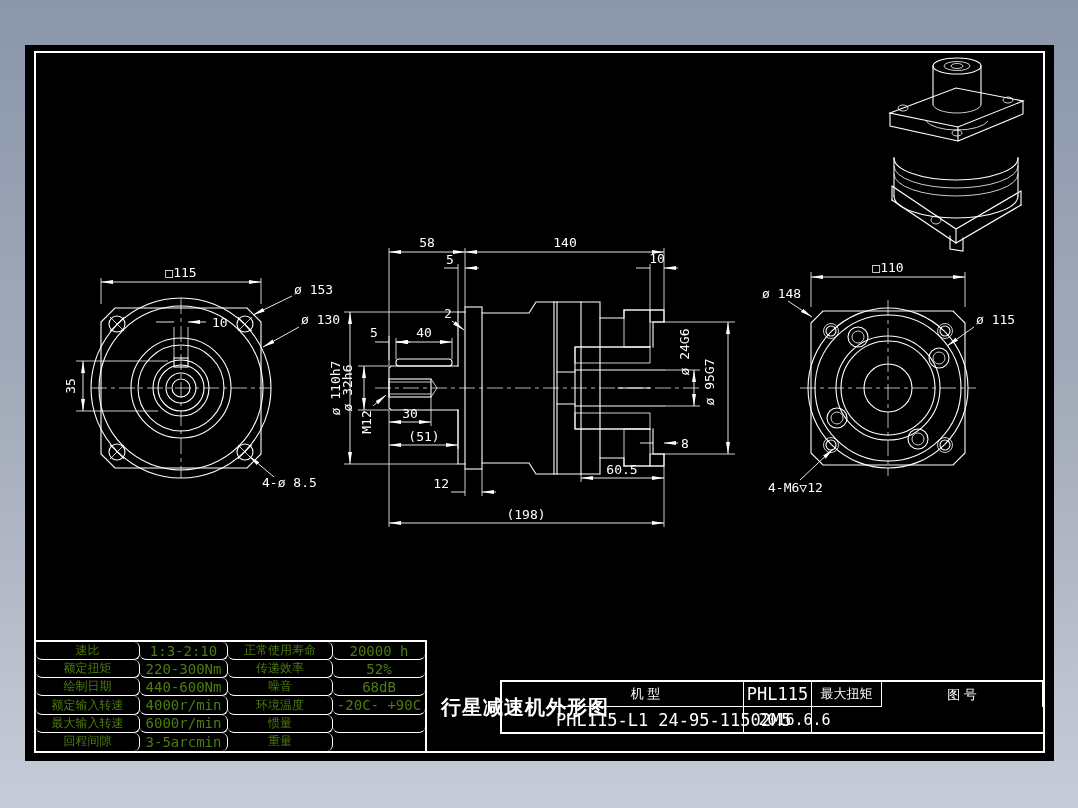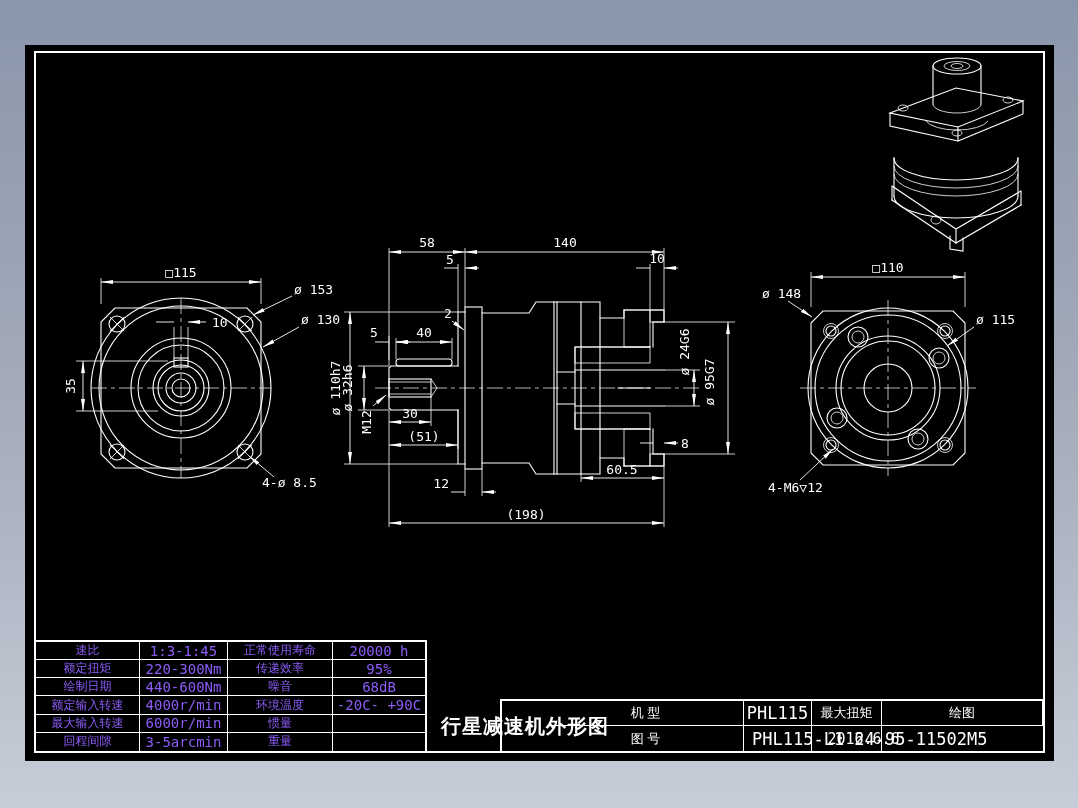--- a/index.html
+++ b/index.html
@@ -18,27 +18,27 @@
   .dim{stroke:#fff;stroke-width:0.9;fill:none;marker-start:url(#as);marker-end:url(#ae);}
   .dimo{stroke:#fff;stroke-width:0.9;fill:none;marker-end:url(#ae);}
   .cl{stroke:#fff;stroke-width:0.7;fill:none;stroke-dasharray:16 4 4 4;}
   .t{fill:#fff;font:13px "DejaVu Sans Mono", monospace;}
   .hatch{stroke:#fff;stroke-width:1;}
   
   #ptable{position:absolute;left:34px;top:640px;width:393px;height:113px;
     border:2px solid #fff;box-sizing:border-box;background:#000;
     display:grid;grid-template-columns:104px 88px 105px 1fr;grid-template-rows:repeat(6,1fr);}
   #ptable .cell{border-right:1px solid #fff;border-bottom:1px solid #fff;
-    color:#8b5cf6;display:flex;align-items:center;justify-content:center;
-    font-size:12px;white-space:nowrap;overflow:visible;}
+    color:#4d7c0f;display:flex;align-items:center;justify-content:center;
+    font-size:12px;white-space:nowrap;overflow:visible;border-radius:6px;}
   #ptable .cell.lastcol{border-right:none;}
   #ptable .cell.lastrow{border-bottom:none;}
   #ptable .mono{font:14px "DejaVu Sans Mono", monospace;}
   
-  #tblock{position:absolute;left:500px;top:699px;width:545px;height:54px;
+  #tblock{position:absolute;left:500px;top:680px;width:545px;height:54px;
     border:2px solid #fff;box-sizing:border-box;background:#000;
     display:grid;grid-template-columns:46px 196px 68px 70px 1fr;grid-template-rows:1fr 1fr;}
   #tblock .cell{border-right:1px solid #fff;border-bottom:1px solid #fff;
     color:#fff;display:flex;align-items:center;justify-content:center;
     font-size:13px;white-space:nowrap;overflow:visible;}
   #tblock .nob{border-bottom:none;}
   #tblock .nor{border-right:none;}
   #tblock .mono{font:17px "DejaVu Sans Mono", monospace;}
   #tblock .datev{font:15px "DejaVu Sans Mono", monospace;margin-left:34px;}
   #tblock .numv{justify-content:flex-start;padding-left:8px;}
@@ -256,28 +256,28 @@
     <path class="ln" d="M894,196 A62,22 0 0 0 1018,196"></path>
     <path class="ln" d="M892,186 L956,229 L1021,191 M892,186 V200 M956,229 V243 M1021,191 V205"></path>
     <path class="ln" d="M892,200 L956,243 L1021,205"></path>
     <path class="ln" d="M950,236 L950,249 L963,251 L963,238"></path>
     <ellipse class="thin" cx="936" cy="220" rx="5" ry="4"></ellipse>
   </g>
 </svg>
 
 <div id="ptable">
   <div class="cell">速比</div>
-  <div class="cell mono">1:3-1:45</div>
+  <div class="cell mono">1:3-2:10</div>
   <div class="cell">正常使用寿命</div>
   <div class="cell mono lastcol">20000 h</div>
 
   <div class="cell">额定扭矩</div>
   <div class="cell mono">220-300Nm</div>
   <div class="cell">传递效率</div>
-  <div class="cell mono lastcol">95%</div>
+  <div class="cell mono lastcol">52%</div>
 
   <div class="cell">绘制日期</div>
   <div class="cell mono">440-600Nm</div>
   <div class="cell">噪音</div>
   <div class="cell mono lastcol">68dB</div>
 
   <div class="cell">额定输入转速</div>
   <div class="cell mono">4000r/min</div>
   <div class="cell">环境温度</div>
   <div class="cell mono lastcol">-20C- +90C</div>
@@ -290,19 +290,18 @@
   <div class="cell lastrow">回程间隙</div>
   <div class="cell mono lastrow">3-5arcmin</div>
   <div class="cell lastrow">重量</div>
   <div class="cell mono lastcol lastrow"></div>
 </div>
 
 <div id="tblock">
   <div class="cell">机 型</div>
   <div class="cell mono">PHL115</div>
   <div class="cell">最大扭矩</div>
-  <div class="cell">绘图</div>
   <div class="cell title nor nob">行星减速机外形图</div>
 
   <div class="cell nob">图 号</div>
   <div class="cell mono numv nob">PHL115-L1 24-95-11502M5</div>
   <div class="cell datev nob">2016.6.6</div>
 </div>
 
 </body></html>

